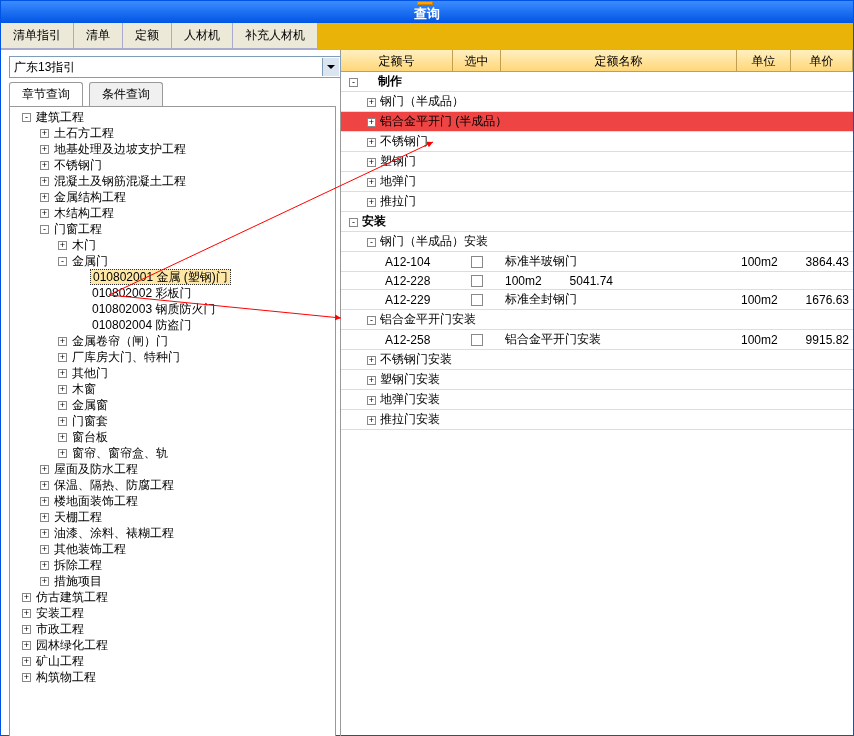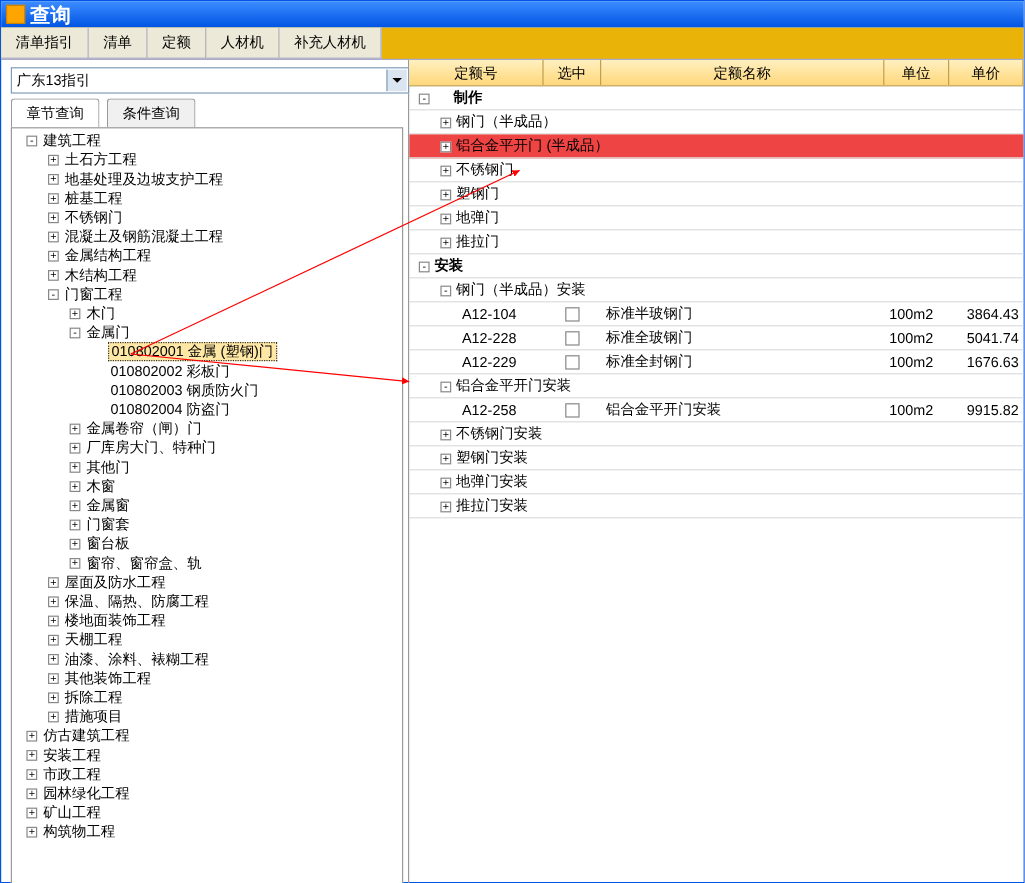--- a/index.html
+++ b/index.html
@@ -1,18 +1,18 @@
 <!DOCTYPE html>
 <html><head>
 <meta charset="utf-8">
 <style>
 * { box-sizing: border-box; margin: 0; padding: 0; }
 body { font-family: "Microsoft YaHei", SimSun, sans-serif; font-size: 12px; background: #fff; overflow: hidden; }
 .window { width: 854px; height: 736px; border: 1px solid #0054e3; position: relative; }
-.titlebar { background: linear-gradient(#3c8cff, #0054e3); color: #fff; height: 22px; display: flex; align-items: center; padding: 0 4px; font-size: 17px; font-weight: bold; }
+.titlebar { background: linear-gradient(#3c8cff, #0054e3); color: #fff; height: 22px; display: flex; align-items: center; padding: 0 4px; font-size: 13px; font-weight: bold; flex-direction: column; }
 .titlebar .icon { width: 16px; height: 16px; background: #ffa500; margin-right: 4px; display: inline-block; border: 1px solid #cc8400; }
 .toolbar { display: flex; border-bottom: 1px solid #aac; background: #eab308; }
 .toolbar-btn { padding: 4px 12px; border: 1px solid #aac; border-top: none; border-left: none; cursor: pointer; background: #ece9d8; }
 .main { display: flex; height: calc(100% - 42px); }
 .left-panel { width: 340px; border-right: 1px solid #999; display: flex; flex-direction: column; padding: 4px 0 0 4px; }
 .dropdown { width: 332px; height: 22px; border: 1px solid #7f9db9; margin: 2px 0 4px 4px; padding: 2px 22px 2px 4px; background: #fff; position: relative; }
 .dropdown::after { content: ""; position: absolute; right: 1px; top: 1px; width: 16px; height: 18px; background: #dbe5f1; border-left: 1px solid #7f9db9; }
 .dropdown::before { content: ""; position: absolute; right: 5px; top: 8px; border-left: 4px solid transparent; border-right: 4px solid transparent; border-top: 4px solid #000; z-index: 1; }
 .tabs { display: flex; margin-left: 4px; }
 .tab { padding: 3px 12px; border: 1px solid #999; border-bottom: none; background: #f0f0f0; margin-right: 6px; cursor: pointer; border-radius: 3px 3px 0 0; }
@@ -66,21 +66,20 @@
         <span>广东13指引</span>
       </div>
       <div class="tabs" id="left-tabs">
           <div class="tab active">章节查询</div>
           <div class="tab">条件查询</div>
         </div>
       <div class="tree-area" id="tree">
           <div class="tree-node"><span class="tree-indent" style="width: 10px;"></span><span class="tree-toggle">-</span><span class="tree-label">建筑工程</span></div>
           <div class="tree-node"><span class="tree-indent" style="width: 28px;"></span><span class="tree-toggle">+</span><span class="tree-label">土石方工程</span></div>
           <div class="tree-node"><span class="tree-indent" style="width: 28px;"></span><span class="tree-toggle">+</span><span class="tree-label">地基处理及边坡支护工程</span></div>
-          <div class="tree-node"><span class="tree-indent" style="width: 28px;"></span><span class="tree-toggle">+</span><span class="tree-label">桩基工程</span></div>
           <div class="tree-node"><span class="tree-indent" style="width: 28px;"></span><span class="tree-toggle">+</span><span class="tree-label">不锈钢门</span></div>
           <div class="tree-node"><span class="tree-indent" style="width: 28px;"></span><span class="tree-toggle">+</span><span class="tree-label">混凝土及钢筋混凝土工程</span></div>
           <div class="tree-node"><span class="tree-indent" style="width: 28px;"></span><span class="tree-toggle">+</span><span class="tree-label">金属结构工程</span></div>
           <div class="tree-node"><span class="tree-indent" style="width: 28px;"></span><span class="tree-toggle">+</span><span class="tree-label">木结构工程</span></div>
           <div class="tree-node"><span class="tree-indent" style="width: 28px;"></span><span class="tree-toggle">-</span><span class="tree-label">门窗工程</span></div>
           <div class="tree-node"><span class="tree-indent" style="width: 46px;"></span><span class="tree-toggle">+</span><span class="tree-label">木门</span></div>
           <div class="tree-node"><span class="tree-indent" style="width: 46px;"></span><span class="tree-toggle">-</span><span class="tree-label">金属门</span></div>
           <div class="tree-node"><span class="tree-indent" style="width: 64px;"></span><span class="tree-dots"></span><span class="tree-label selected">010802001   金属 (塑钢)门</span></div>
           <div class="tree-node"><span class="tree-indent" style="width: 64px;"></span><span class="tree-dots"></span><span class="tree-label">010802002   彩板门</span></div>
           <div class="tree-node"><span class="tree-indent" style="width: 64px;"></span><span class="tree-dots"></span><span class="tree-label">010802003   钢质防火门</span></div>
@@ -149,21 +148,20 @@
           <div class="grow">
             <div class="gcell" style="width: 112px; padding-left: 44px;">A12-104</div>
             <div class="gcell" style="width: 48px; text-align: center;"><span class="checkbox"></span></div>
             <div class="gcell" style="flex: 1 1 0%;">标准半玻钢门</div>
             <div class="gcell c-unit">100m2</div>
             <div class="gcell c-price">3864.43</div>
           </div>
           <div class="grow">
             <div class="gcell" style="width: 112px; padding-left: 44px;">A12-228</div>
             <div class="gcell" style="width: 48px; text-align: center;"><span class="checkbox"></span></div>
-            <div class="gcell" style="flex: 1 1 0%;">标准全玻钢门</div>
             <div class="gcell c-unit">100m2</div>
             <div class="gcell c-price">5041.74</div>
           </div>
           <div class="grow">
             <div class="gcell" style="width: 112px; padding-left: 44px;">A12-229</div>
             <div class="gcell" style="width: 48px; text-align: center;"><span class="checkbox"></span></div>
             <div class="gcell" style="flex: 1 1 0%;">标准全封钢门</div>
             <div class="gcell c-unit">100m2</div>
             <div class="gcell c-price">1676.63</div>
           </div>

